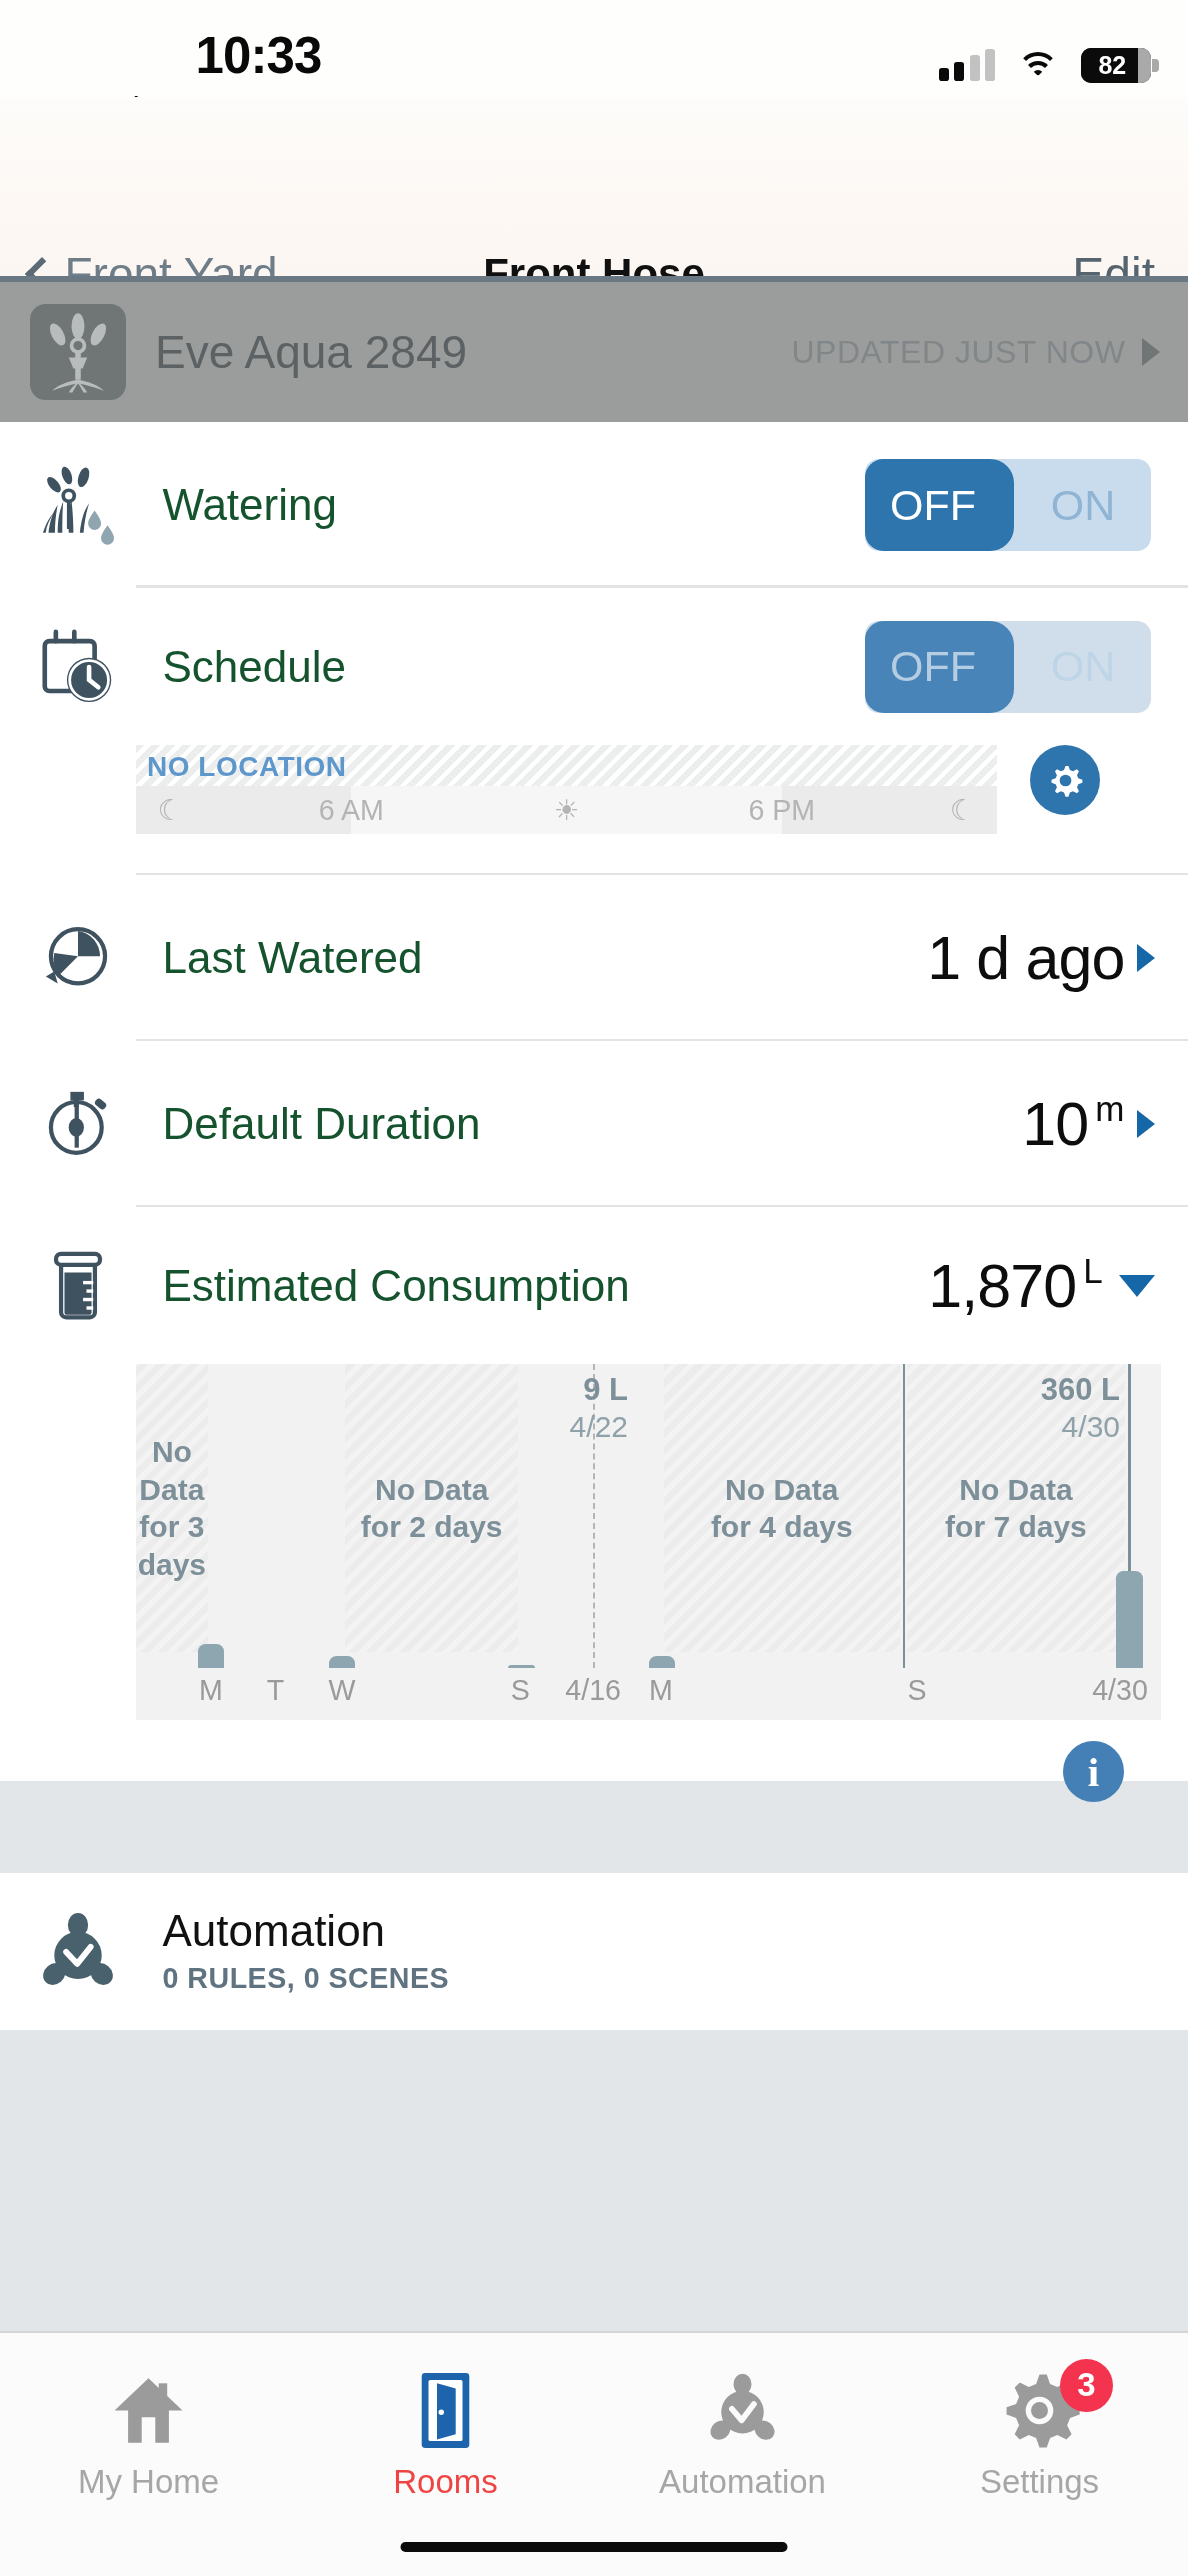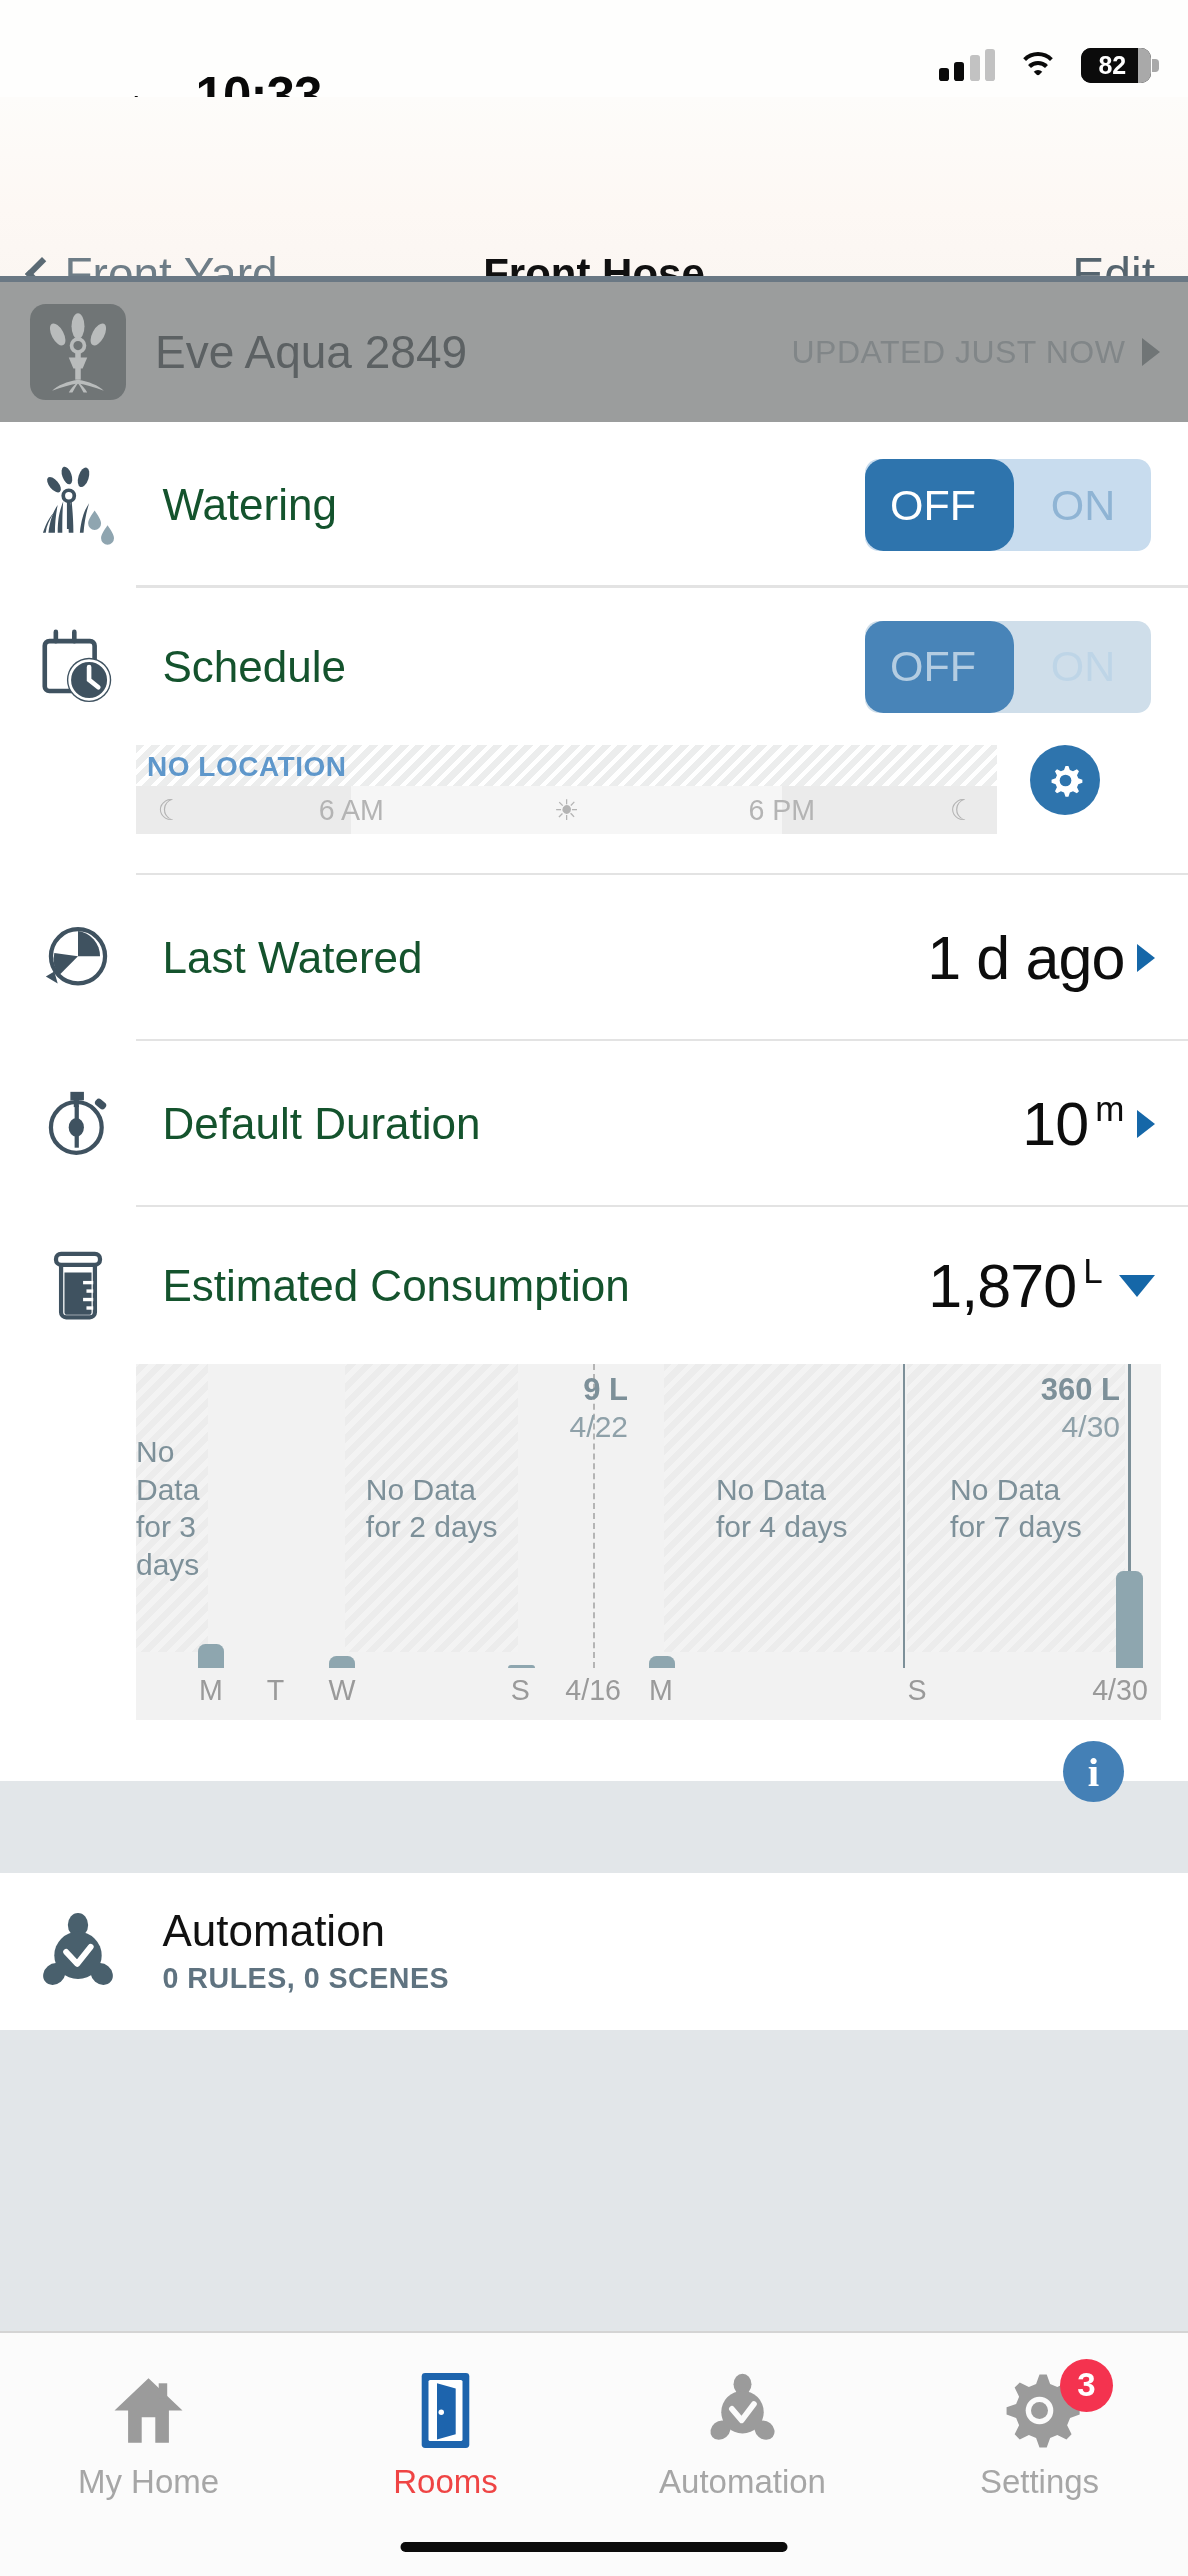--- a/index.html
+++ b/index.html
@@ -9,21 +9,21 @@
     font-family:"Liberation Sans", sans-serif;
     -webkit-font-smoothing:antialiased;
     overflow:hidden;
   }
   .phone { position:relative; width:1188px; height:2576px; background:#e2e6e9; }
 
   
   .statusbar { position:absolute; top:0; left:0; width:1188px; height:97px;
                background:#fefefd; }
   .sb-time { position:absolute; left:157px; top:26px; width:203px; text-align:center;
-             font-size:51px; font-weight:700; color:#090909; letter-spacing:-0.9px;margin-top:40px; }
+             font-size:51px; font-weight:700; color:#090909; letter-spacing:-0.9px; }
   .sb-search { position:absolute; left:26px; top:90px; font-size:33px; color:#0b0b0b;
                font-weight:400; display:flex; align-items:center; gap:6.4px; }
   .sb-tri { width:0;height:0;border-top:12px solid transparent;border-bottom:12px solid transparent;
             border-right:14.7px solid #0b0b0b; }
   .sb-right { position:absolute; right:37px; top:48px; display:flex; align-items:center; gap:22px; }
   .bars { display:flex; align-items:flex-end; gap:5.5px; height:31px; }
   .bars i { display:block; width:10px; border-radius:2.8px; }
   .bars i:nth-child(1){height:13px;background:#0a0a0a;}
   .bars i:nth-child(2){height:19.3px;background:#0a0a0a;}
   .bars i:nth-child(3){height:26px;background:#c2c2c2;}
@@ -125,21 +125,21 @@
   .gear-btn { margin-left:33px; width:70px; height:70px; border-radius:50%;
               background:#2e74ad; display:flex; align-items:center; justify-content:center;
               flex:none; cursor:pointer; }
 
   
   .chartbox { position:relative; margin:0 0 0 136px; width:1025px; height:356px;
               background:#f2f2f2; }
   .plot { position:absolute; left:0; top:0; width:1025px; height:304px; }
   .nodata { position:absolute; top:0; bottom:16px;
      background: repeating-linear-gradient(-45deg,#f3f3f3 0 5.5px,#ececec 5.5px 12px);
-     display:flex; align-items:center; justify-content:center; text-align:left; }
+     display:flex; align-items:center; justify-content:center; text-align:center;font-weight:bold; }
   .nodata span { font-size:30px; line-height:1.25; color:#7d9099; white-space:pre-line; }
   .vline { position:absolute; top:0; bottom:0; width:2.8px; background:#7d9099; }
   .vdash { position:absolute; top:0; bottom:0; width:0;
            border-left:2.8px dashed #b5b5b5; }
   .bar { position:absolute; bottom:0; background:#8ea6af; border-radius:7.4px 7.4px 0 0; }
   .pklab { position:absolute; text-align:right; }
   .pklab .v { font-size:31px; font-weight:700; color:#7d9099; display:block; line-height:1.1;}
   .pklab .d { font-size:30px; color:#8fa1a9; display:block; line-height:1.25;}
   .xaxis { position:absolute; left:0; top:304px; width:1025px; height:52px; }
   .xtick { position:absolute; top:5.5px; transform:translateX(-50%); font-size:28.6px; color:#9a9a9a; }

